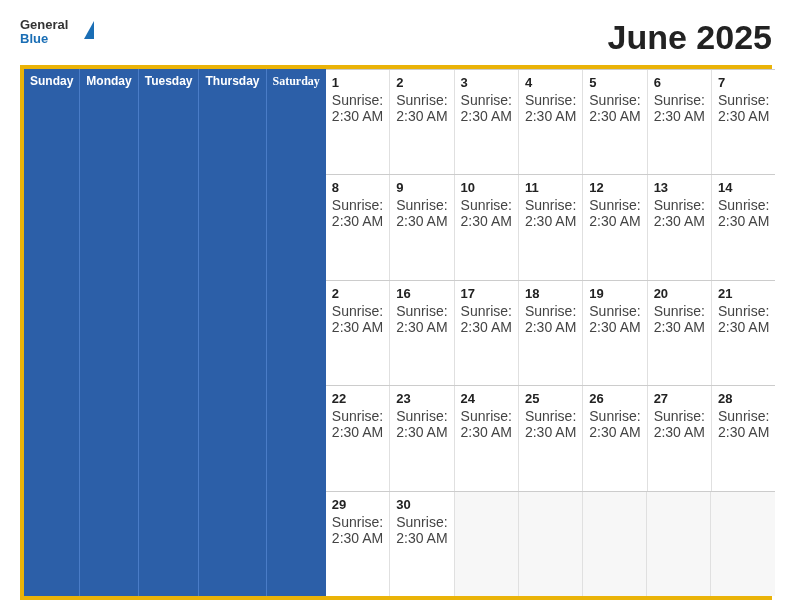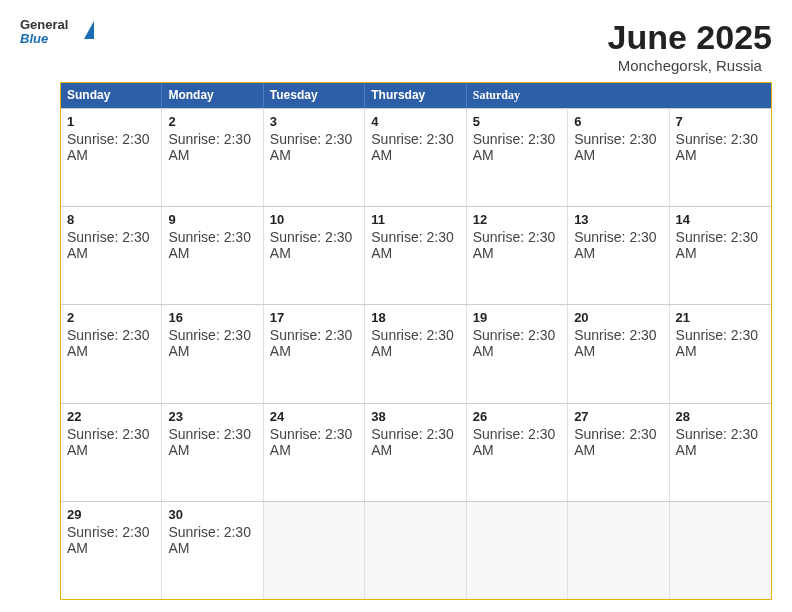--- a/index.html
+++ b/index.html
@@ -30,21 +30,21 @@
       gap: 14px;
     }
     .logo-text {
       display: flex;
       flex-direction: column;
       font-size: 13px;
       font-weight: bold;
       line-height: 1.1;
     }
     .logo-general { color: #333; }
-    .logo-blue { color: #1a6eb5; font-style: italic; }
+    .logo-blue { color: #1a6eb5; }
     .logo-triangle {
       width: 0;
       height: 0;
       border-left: 10px solid transparent;
       border-bottom: 18px solid #1a6eb5;
       margin-left: 2px;
       margin-top: -4px;
     }
     .title-block {
       text-align: center;
@@ -54,23 +54,22 @@
       font-weight: bold;
       color: #222;
     }
     .title-location {
       font-size: 15px;
       color: #444;
     }
     .calendar {
       flex: 1;
       display: flex;
-      flex-direction: column;
-      border: 1px solid #eab308;
-      margin-left: 40px;
+      flex-direction: row;
+      border: 4px solid #eab308;
     }
     .cal-header {
       display: grid;
       grid-template-columns: repeat(7, 1fr);
       background: #2c5fa8;
     }
     .cal-header-cell {
       color: #fff;
       font-size: 12px;
       font-weight: bold;
@@ -118,21 +117,20 @@
   <div class="header-row">
     <div class="logo">
       <div class="logo-text">
         <span class="logo-general">General</span>
         <span class="logo-blue">Blue</span>
       </div>
       <div class="logo-triangle"></div>
     </div>
     <div class="title-block">
       <div class="title-month">June 2025</div>
-      <div class="title-location">Monchegorsk, Russia</div>
     </div>
   </div>
 
   <div class="calendar">
     <div class="cal-header">
       <div class="cal-header-cell">Sunday</div>
       <div class="cal-header-cell">Monday</div>
       <div class="cal-header-cell">Tuesday</div>
       <div class="cal-header-cell">Thursday</div>
       <div class="cal-header-cell">Saturday</div>
@@ -240,21 +238,21 @@
         </div>
         <div class="cal-cell">
           <span class="cell-day">23</span>
           <span class="cell-sunrise">Sunrise: 2:30 AM</span>
         </div>
         <div class="cal-cell">
           <span class="cell-day">24</span>
           <span class="cell-sunrise">Sunrise: 2:30 AM</span>
         </div>
         <div class="cal-cell">
-          <span class="cell-day">38</span>
+          <span class="cell-day">25</span>
           <span class="cell-sunrise">Sunrise: 2:30 AM</span>
         </div>
         <div class="cal-cell">
           <span class="cell-day">26</span>
           <span class="cell-sunrise">Sunrise: 2:30 AM</span>
         </div>
         <div class="cal-cell">
           <span class="cell-day">27</span>
           <span class="cell-sunrise">Sunrise: 2:30 AM</span>
         </div>

